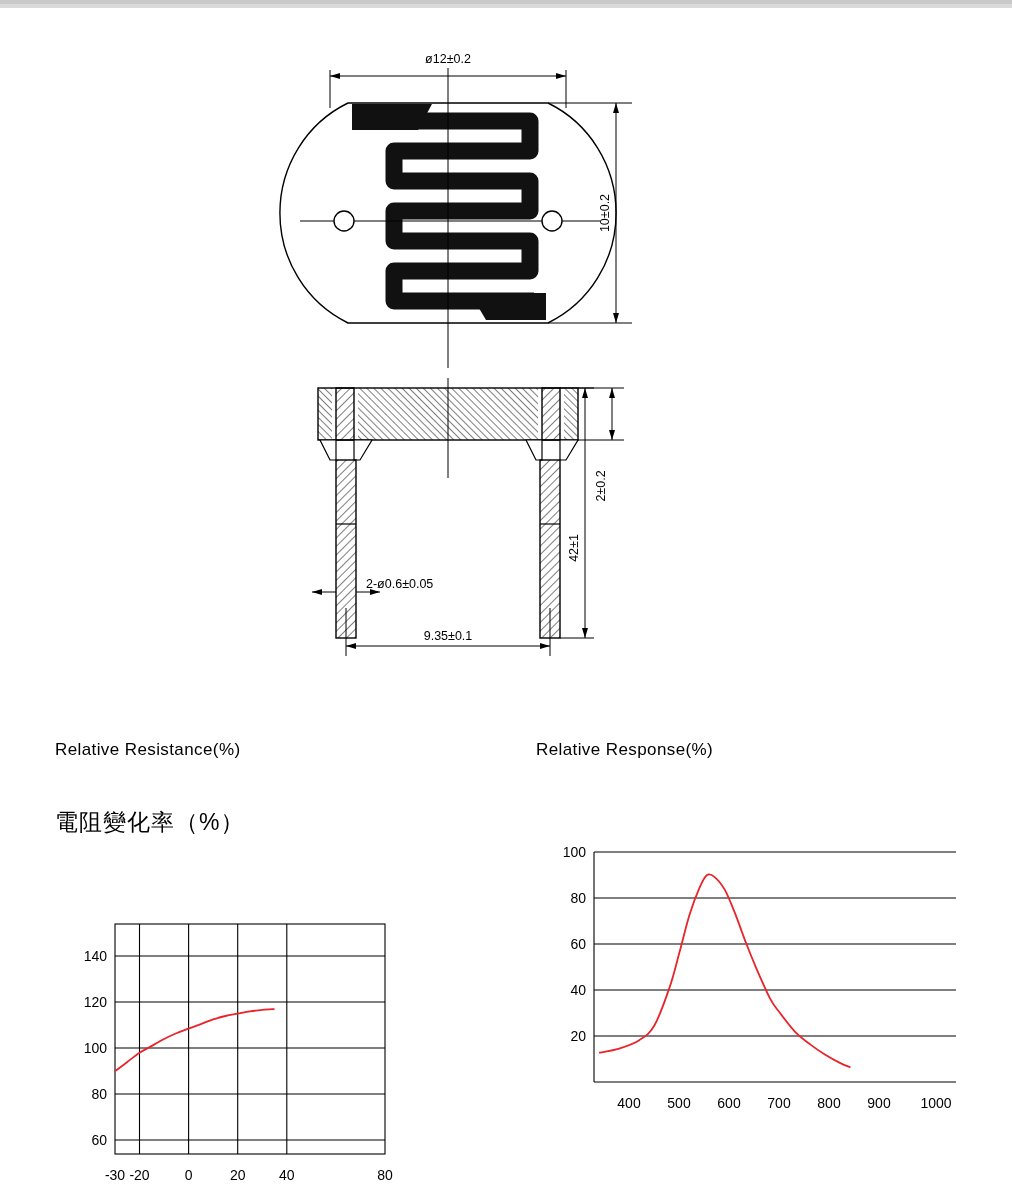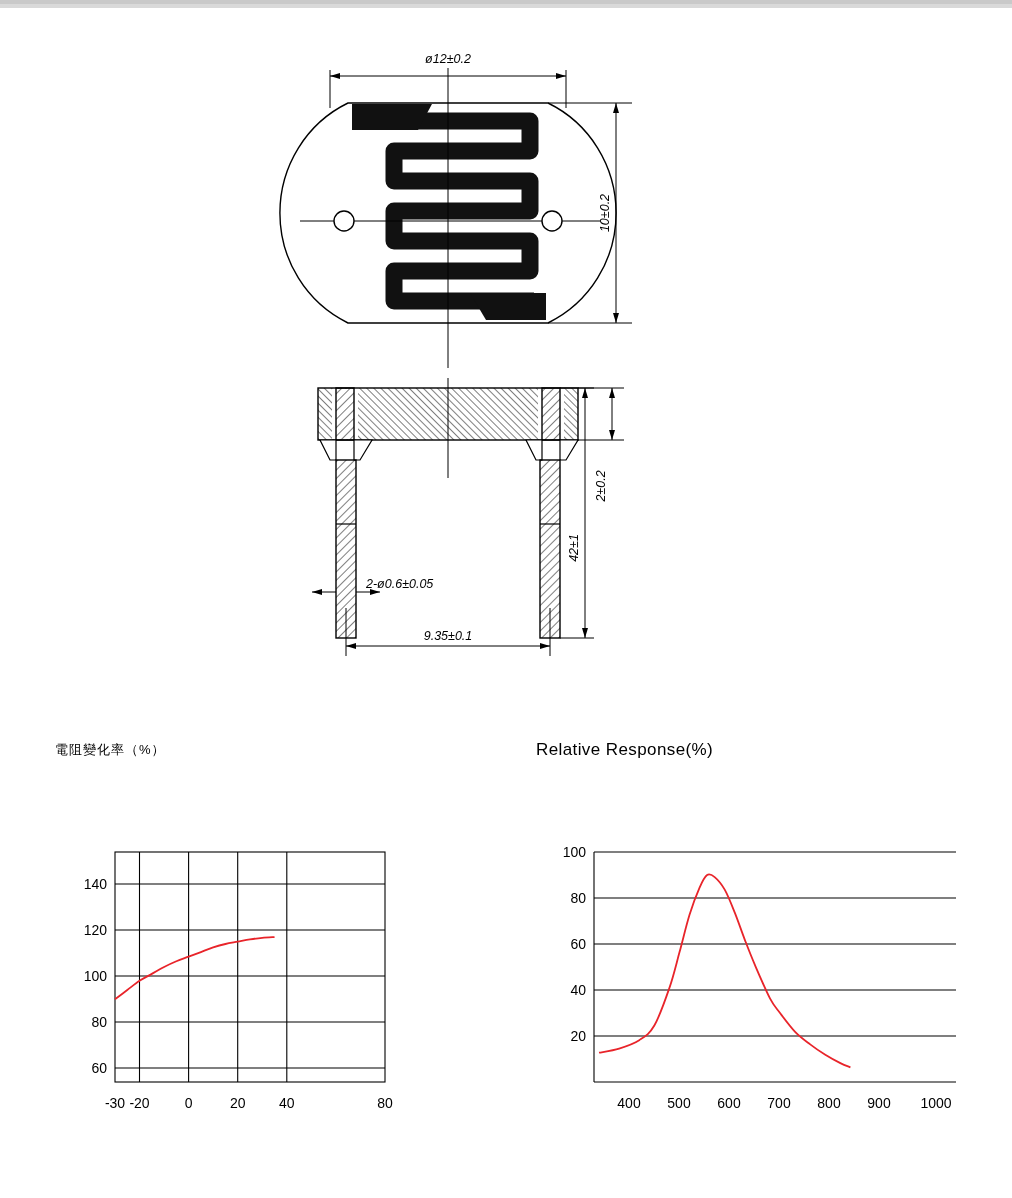--- a/index.html
+++ b/index.html
@@ -29,41 +29,40 @@
     height: 4px;
     background: #c9c9c9;
   }
 
   
   #drawing {
     position: absolute;
     left: 0; top: 8px;
     width: 933px;
     height: 660px;
-    font-style: italic;
   }
   #drawing svg { display: block; }
 
   
   .chart-block {
     position: absolute;
     width: 440px;
   }
   #chart-left  { left: 55px;  top: 690px; }
   #chart-right { left: 536px; top: 690px; }
 
   .chart-title {
     font-size: 17px;
     line-height: 24px;
     letter-spacing: 0.4px;
     color: #000;
     white-space: pre;
   }
   .chart-title .cn {
-    font-size: 13px;
+    font-size: 23px;
     letter-spacing: 1px;
   }
   .chart-svg-wrap {
     margin-top: 22px;
     position: relative;
   }
   .tick-label { font-size: 14px; fill: #000; font-family: "Liberation Sans", sans-serif; }
   .dim-label  { font-size: 12.5px; fill: #000; font-family: "Liberation Sans", sans-serif; }
 </style>
 </head>
@@ -180,20 +179,21 @@
     <line x1="346" y1="600" x2="346" y2="648"></line>
     <line x1="550" y1="600" x2="550" y2="648"></line>
     <line x1="346" y1="638" x2="550" y2="638" marker-start="url(#arrL)" marker-end="url(#arrR)"></line>
   </g>
   <text class="dim-label" x="448" y="632" text-anchor="middle">9.35±0.1</text>
 </svg>
 </div>
 
 <div class="chart-block" id="chart-left">
   <div class="chart-title">
+    <div>Relative Resistance(%)</div>
     <div class="cn">電阻變化率（%）</div>
   </div>
 
   <div class="chart-svg-wrap">
     <svg width="400" height="290" viewBox="0 0 400 290" xmlns="http://www.w3.org/2000/svg">
 
       <g stroke="#000" stroke-width="1.1" fill="none">
 
         <rect x="60" y="20" width="270" height="230"></rect>
 

